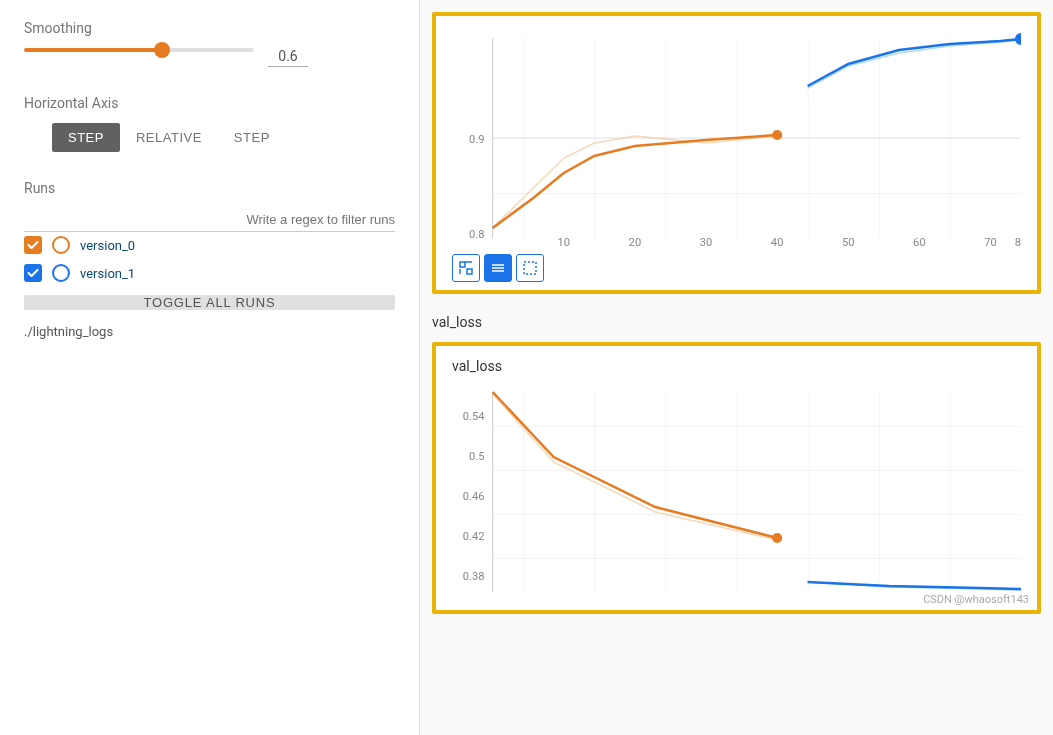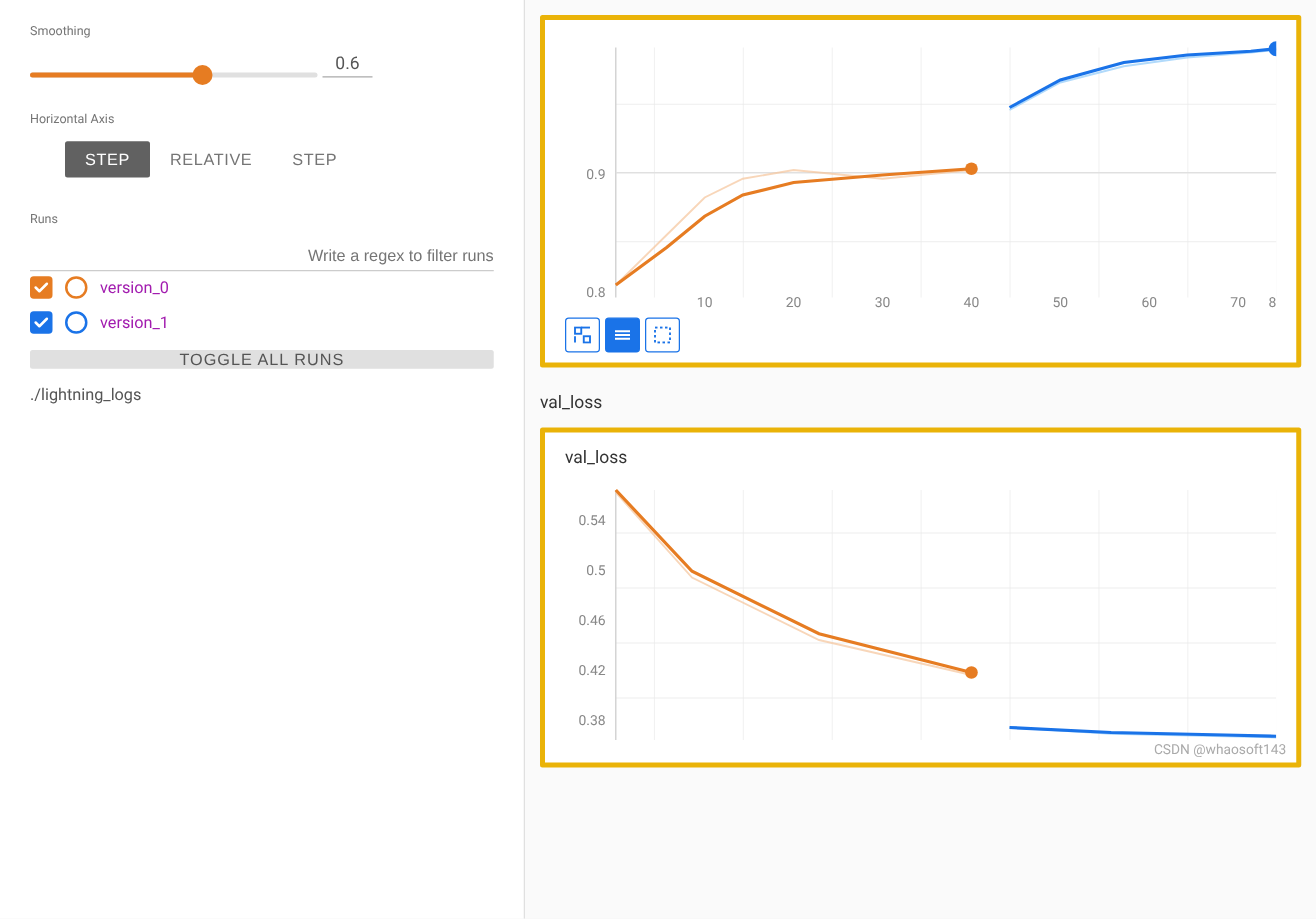--- a/index.html
+++ b/index.html
@@ -16,32 +16,32 @@
     .left-panel {
       width: 420px;
       min-width: 420px;
       background: #fff;
       padding: 20px 24px;
       border-right: 1px solid #e0e0e0;
       overflow-y: auto;
     }
 
     .section-label {
-      font-size: 10px;
+      font-size: 14px;
       color: #757575;
       margin-bottom: 12px;
       font-weight: 400;
     }
 
     
     .smoothing-section { margin-bottom: 28px; }
     .smoothing-row {
       display: flex;
-      align-items: flex-end;
-      gap: 4px;
+      align-items: flex-start;
+      gap: 14px;
     }
     .slider-track {
       position: relative;
       width: 230px;
       height: 4px;
       background: #e0e0e0;
       border-radius: 2px;
       cursor: pointer;
     }
     .slider-fill {
@@ -127,21 +127,21 @@
     .checkbox-icon svg { width: 12px; height: 12px; }
     .circle-icon {
       width: 18px; height: 18px;
       border-radius: 50%;
       border: 2px solid #ccc;
       background: transparent;
       cursor: pointer;
     }
     .run-name {
       font-size: 13px;
-      color: #a21caf;
+      color: #0c4a6e;
     }
     .toggle-all-btn {
       width: 100%;
       padding: 0;
       background: #e0e0e0;
       border: none;
       font-size: 13px;
       font-weight: 500;
       color: #555;
       letter-spacing: 0.8px;

